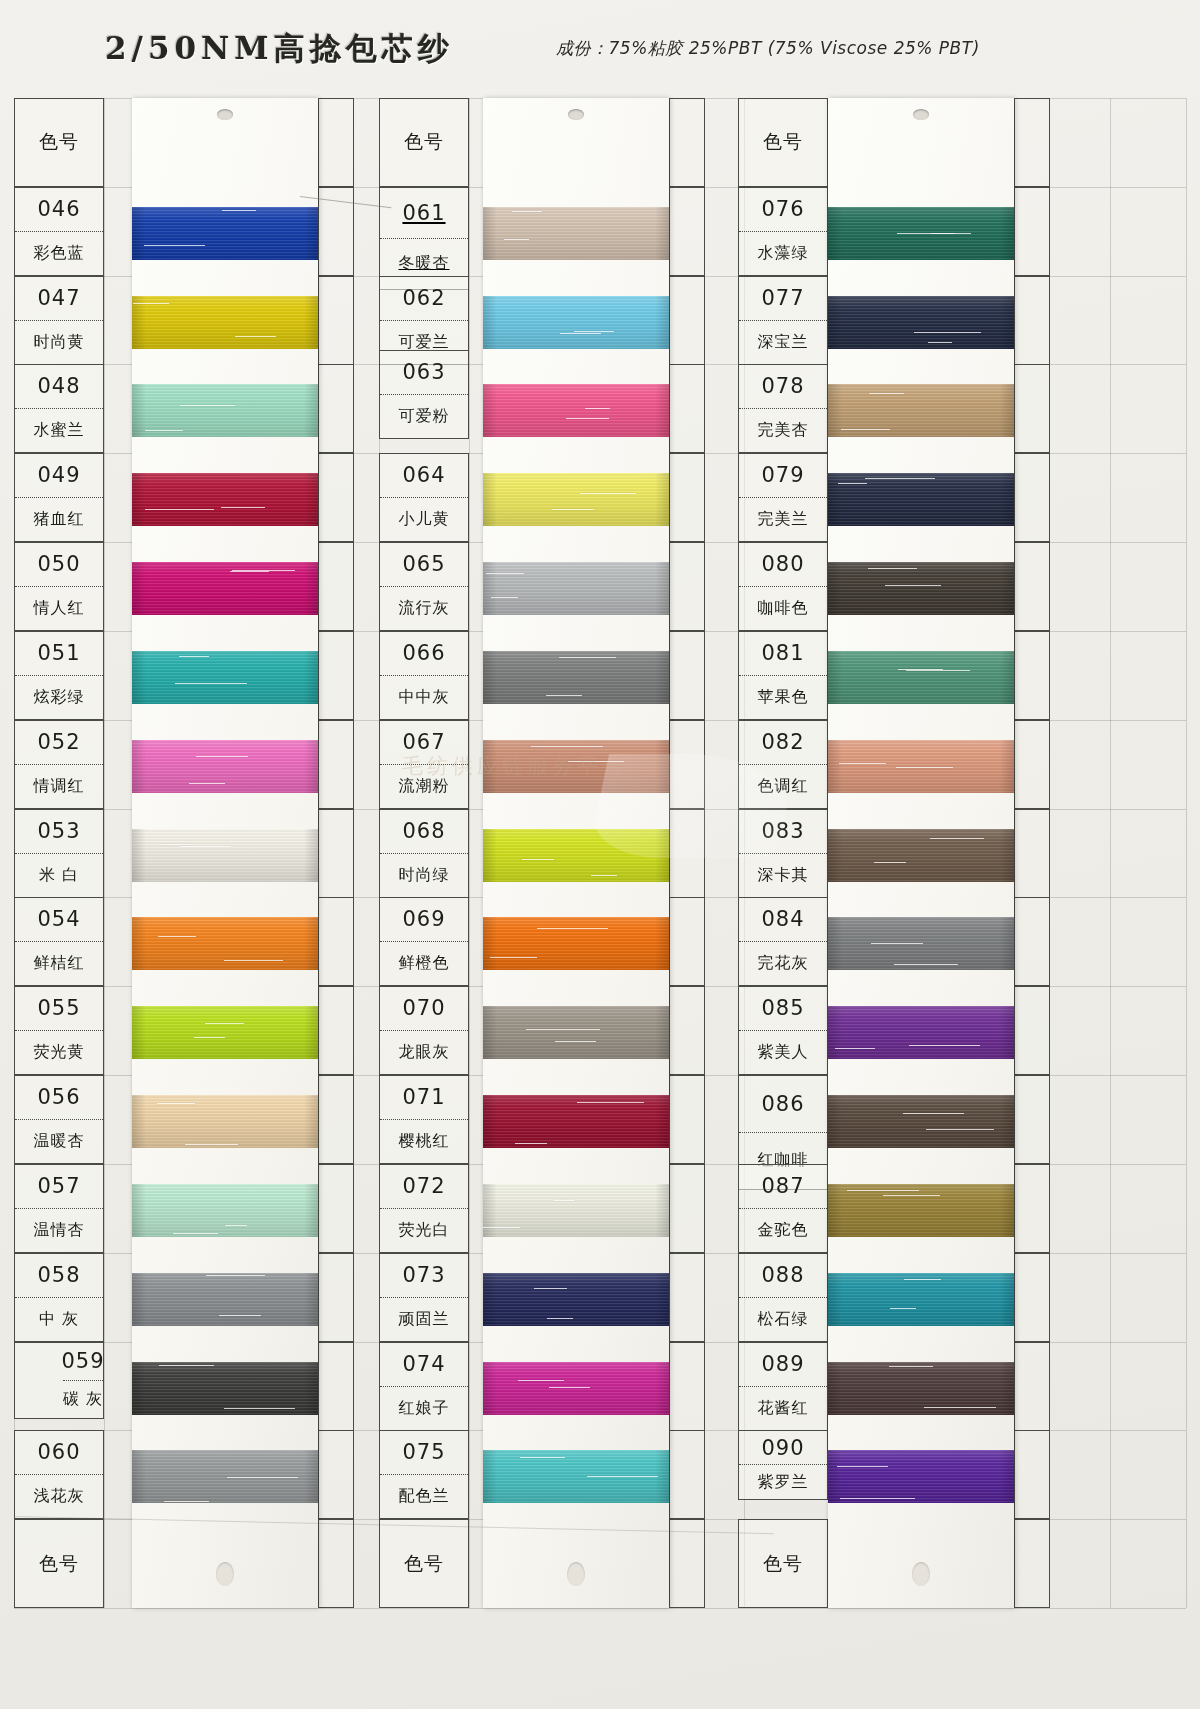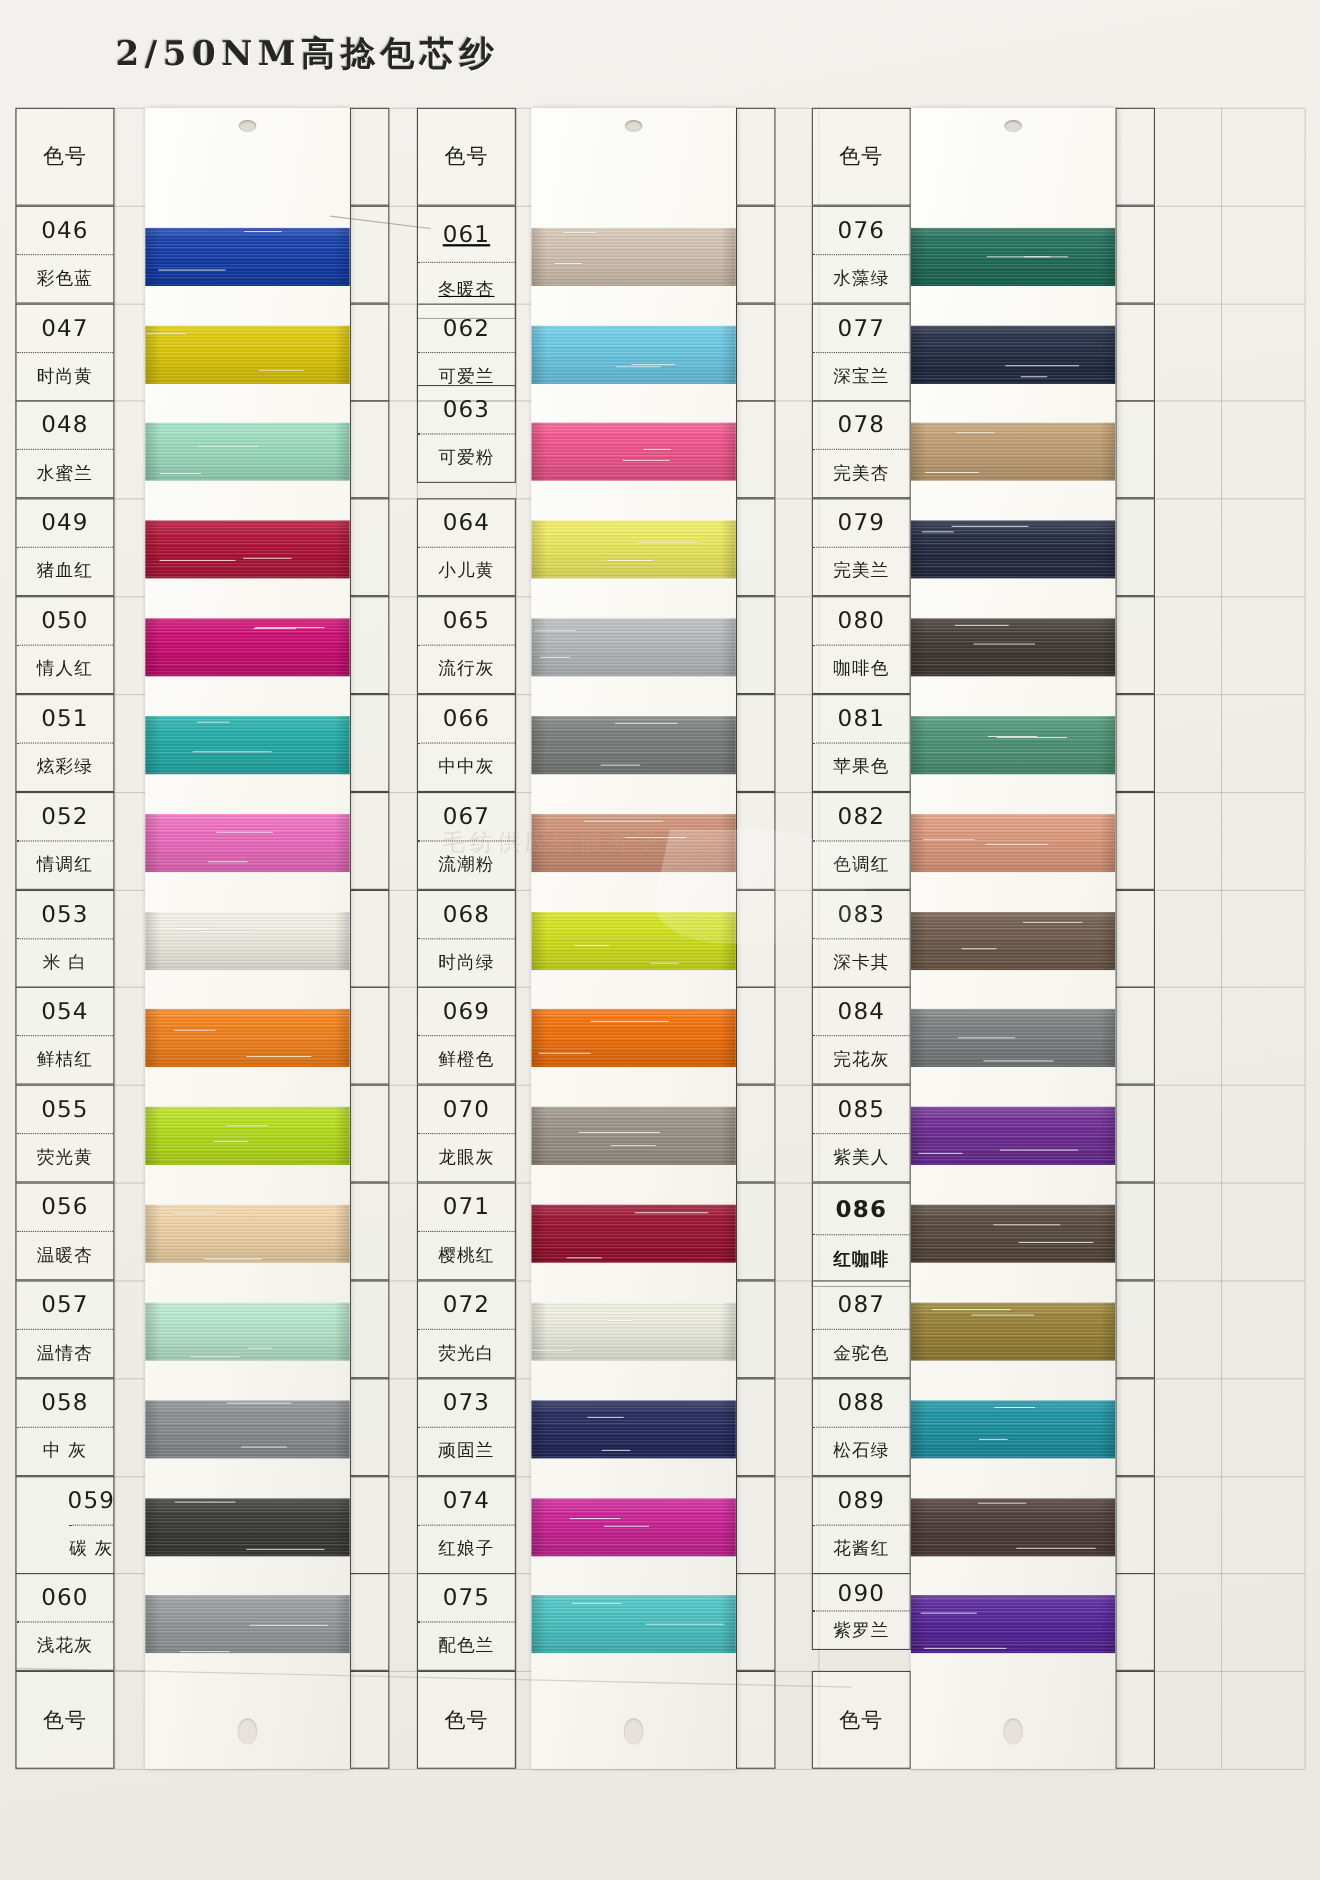--- a/index.html
+++ b/index.html
@@ -227,20 +227,21 @@
     transform: skewX(-12deg);
   }
 </style>
 </head>
 <body>
 
 <div id="page">
 
   <div class="header">
     <div class="title">2/50NM高捻包芯纱</div>
+    <div class="composition">成份：75%粘胶  25%PBT (75% Viscose  25% PBT)</div>
   </div>
 
   <div class="bg-grid" id="bg-grid">
       <div class="h" style="top: 0px;"></div>
       <div class="h" style="top: 89px;"></div>
       <div class="h" style="top: 178px;"></div>
       <div class="h" style="top: 266px;"></div>
       <div class="h" style="top: 355px;"></div>
       <div class="h" style="top: 444px;"></div>
       <div class="h" style="top: 533px;"></div>
@@ -317,21 +318,21 @@
         <div class="cname">温暖杏</div>
       </div>
       <div class="colcell" style="top: 1066px; height: 89px;">
         <div class="code">057</div>
         <div class="cname">温情杏</div>
       </div>
       <div class="colcell" style="top: 1155px; height: 89px;">
         <div class="code">058</div>
         <div class="cname">中  灰</div>
       </div>
-      <div class="colcell" style="top: 1244px; height: 89px; padding-left: 48px;">
+      <div class="colcell" style="top: 1244px; height: 77px; padding-left: 48px;">
         <div class="code">059</div>
         <div class="cname">碳  灰</div>
       </div>
       <div class="colcell" style="top: 1332px; height: 89px;">
         <div class="code">060</div>
         <div class="cname">浅花灰</div>
       </div>
       <div class="colcell footer-cell" style="top: 1421px; height: 89px;">
         <div class="cname">色号</div>
       </div>
@@ -753,21 +754,21 @@
         <div class="cname">深卡其</div>
       </div>
       <div class="colcell" style="top: 799px; height: 89px;">
         <div class="code">084</div>
         <div class="cname">完花灰</div>
       </div>
       <div class="colcell" style="top: 888px; height: 89px;">
         <div class="code">085</div>
         <div class="cname">紫美人</div>
       </div>
-      <div class="colcell" style="top: 977px; height: 95px; font-weight: bold;">
+      <div class="colcell" style="top: 977px; height: 115px;">
         <div class="code">086</div>
         <div class="cname">红咖啡</div>
       </div>
       <div class="colcell" style="top: 1066px; height: 89px;">
         <div class="code">087</div>
         <div class="cname">金驼色</div>
       </div>
       <div class="colcell" style="top: 1155px; height: 89px;">
         <div class="code">088</div>
         <div class="cname">松石绿</div>

